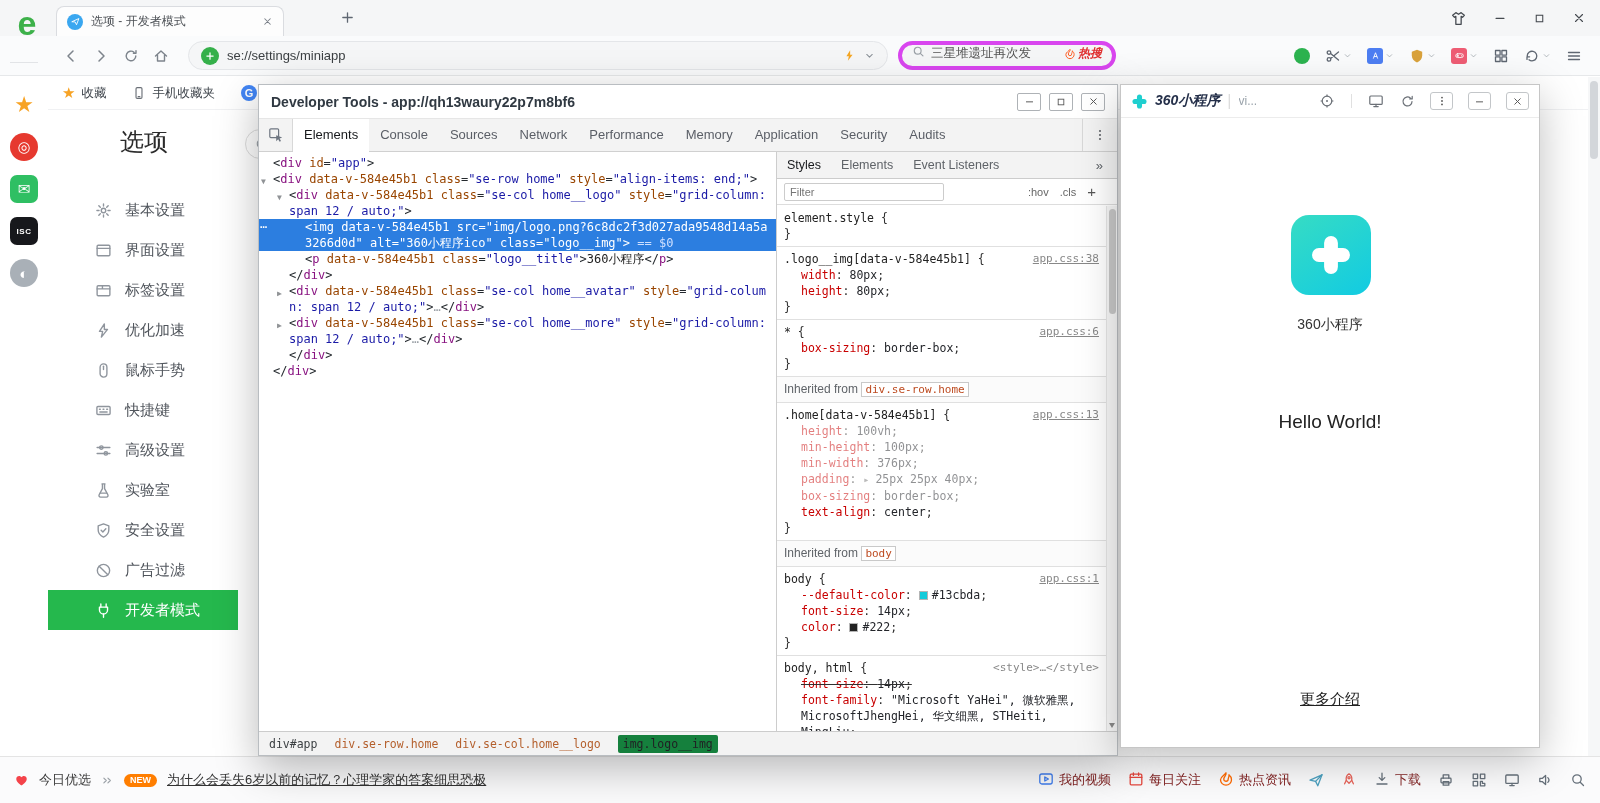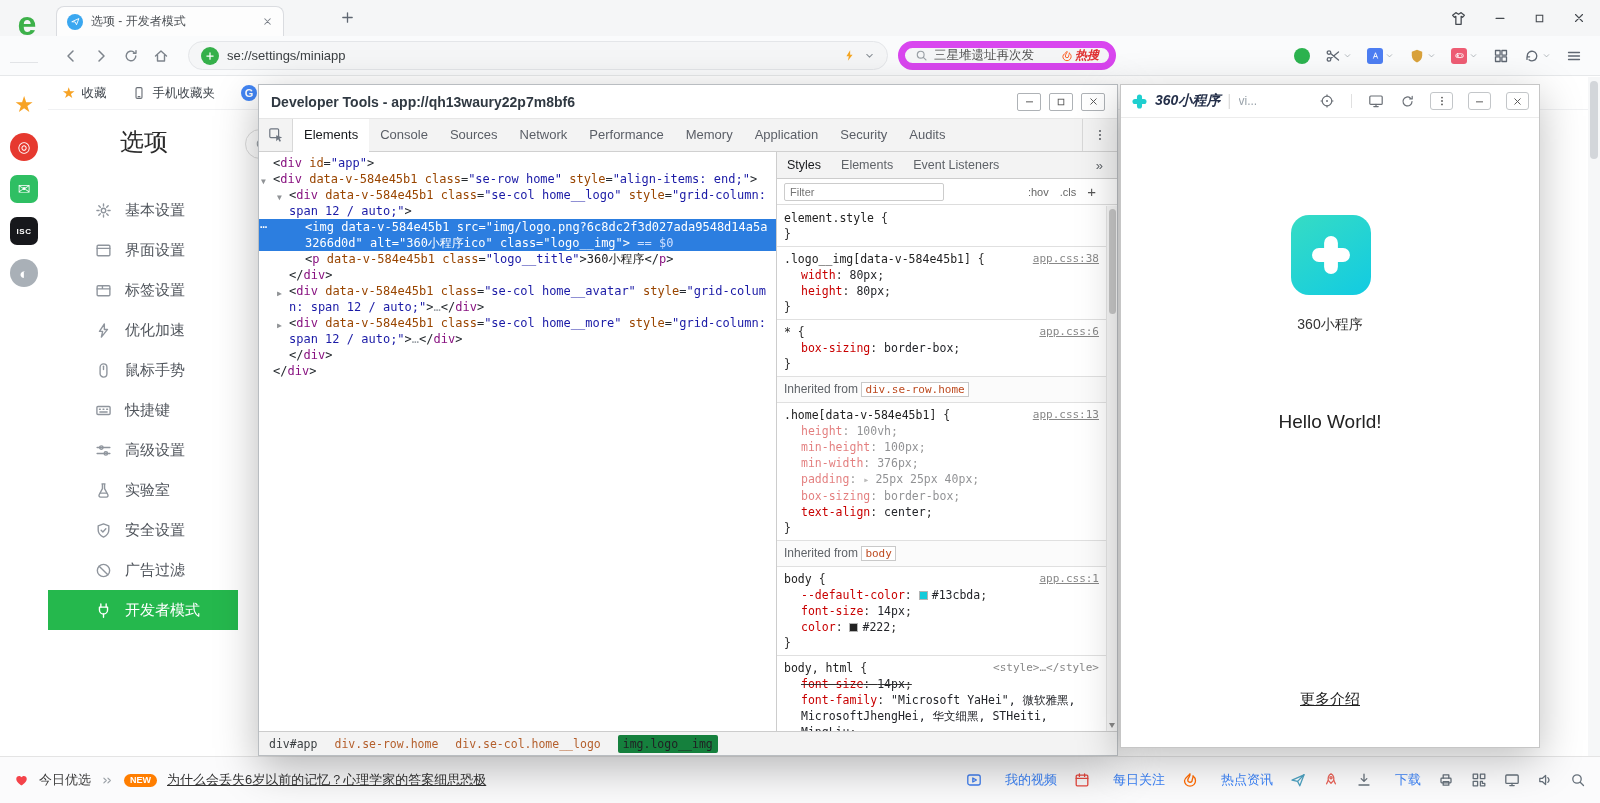--- a/index.html
+++ b/index.html
@@ -16,21 +16,21 @@
 .tab-close{color:#7a7f87;flex:none}
 .newtab{position:absolute;left:340px;top:10px;color:#5f6772}
 .winctl{position:absolute;right:14px;top:0;height:36px;display:flex;align-items:center;gap:26px;color:#454a50}
 .toolbar{position:absolute;left:0;top:36px;width:1600px;height:40px;background:#fafbfc;border-bottom:1px solid #e6e8ea;display:flex;align-items:center;padding:0 14px 0 56px}
 .navbtn{width:30px;height:30px;display:flex;align-items:center;justify-content:center;color:#7d848c}
 .addressbar{width:700px;height:29px;margin-left:12px;background:#f5f6f7;border:1px solid #e4e6e9;border-radius:15px;display:flex;align-items:center;padding:0 12px;gap:8px}
 .site-badge{width:18px;height:18px;border-radius:50%;background:#35b04a;display:flex;align-items:center;justify-content:center;color:#fff;flex:none}
 .url{font-size:13px;color:#3c4043;flex:1}
 .bolt{color:#f5a623}
 .caret{color:#8a9097}
-.searchbox{width:218px;height:29px;margin-left:10px;background:#f5f6f7;border:7px solid #d946ef;border-radius:15px;display:flex;align-items:center;padding:0 10px;gap:6px}
+.searchbox{width:218px;height:29px;margin-left:10px;background:#f5f6f7;border:4px solid #d946ef;border-radius:15px;display:flex;align-items:flex-start;padding:0 10px;gap:6px}
 .searchbox .q{font-size:12.5px;color:#555;flex:1;white-space:nowrap;overflow:hidden}
 .hotlogo{display:flex;align-items:center;gap:2px;color:#ff5a1f}
 .hotlogo b{font-size:12px;color:#e03131;font-style:italic}
 .extrow{margin-left:auto;display:flex;align-items:center;gap:15px;color:#5f6772;padding-right:4px}
 .ext{display:flex;align-items:center;gap:2px}
 .ext-dot{width:16px;height:16px;border-radius:50%;display:block}
 .ext-badge{width:16px;height:16px;border-radius:3px;display:flex;align-items:center;justify-content:center;color:#fff}
 .ext-caret{color:#9aa0a6}
 .bookmarksbar{position:absolute;left:48px;top:77px;width:1552px;height:33px;background:#fff;border-bottom:1px solid #f0f1f3;display:flex;align-items:center;padding-left:14px;gap:26px;font-size:12.5px;color:#3f454c}
 .bm{display:flex;align-items:center;gap:6px}
@@ -118,21 +118,21 @@
 .ma-greeting{position:absolute;left:0;right:0;top:326px;text-align:center;font-size:19px;color:#222}
 .ma-more{position:absolute;left:0;right:0;top:605px;text-align:center;font-size:15px;color:#222;text-decoration:underline}
 
 .statusbar{position:absolute;left:0;top:756px;width:1600px;height:47px;background:#fbfbfc;border-top:1px solid #e4e4e4;display:flex;align-items:center;padding:0 14px;font-size:13px;color:#3c3c3c}
 .sb-left{display:flex;align-items:center;gap:10px}
 .sb-heart{color:#f4434a;display:flex}
 .sb-chev{color:#9aa0a6;display:flex}
 .sb-badge{background:#ff7e00;color:#fff;font-size:9px;font-weight:bold;border-radius:8px;padding:2px 6px;line-height:1}
 .sb-headline{color:#333;text-decoration:underline}
 .sb-right{margin-left:auto;display:flex;align-items:center;gap:17px}
-.sb-item{display:flex;align-items:center;gap:23px;color:#3b82f6}
+.sb-item{display:flex;align-items:flex-start;gap:5px;color:#7f1d1d}
 .sb-ico{color:#66707a;display:flex}
 </style>
 </head>
 <body>
 
 <div class="tabbar">
   <div class="tab">
     <span class="favicon">
         <svg width="9" height="9" viewBox="0 0 16 16" fill="none" stroke="currentColor" stroke-width="1.6" stroke-linecap="round" stroke-linejoin="round">
           <path d="m2 8.2 12-5.4-4.2 11-2.2-4.4z"></path>

